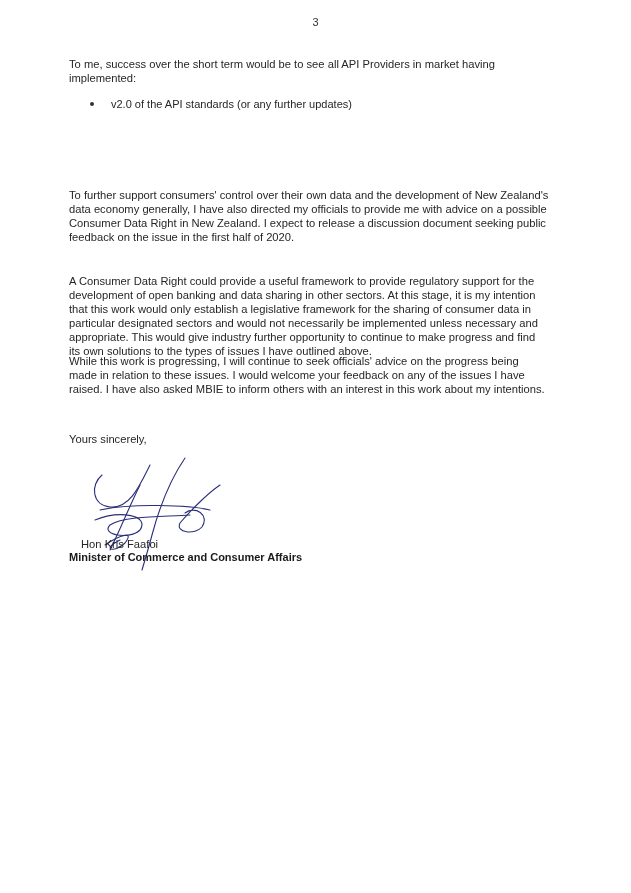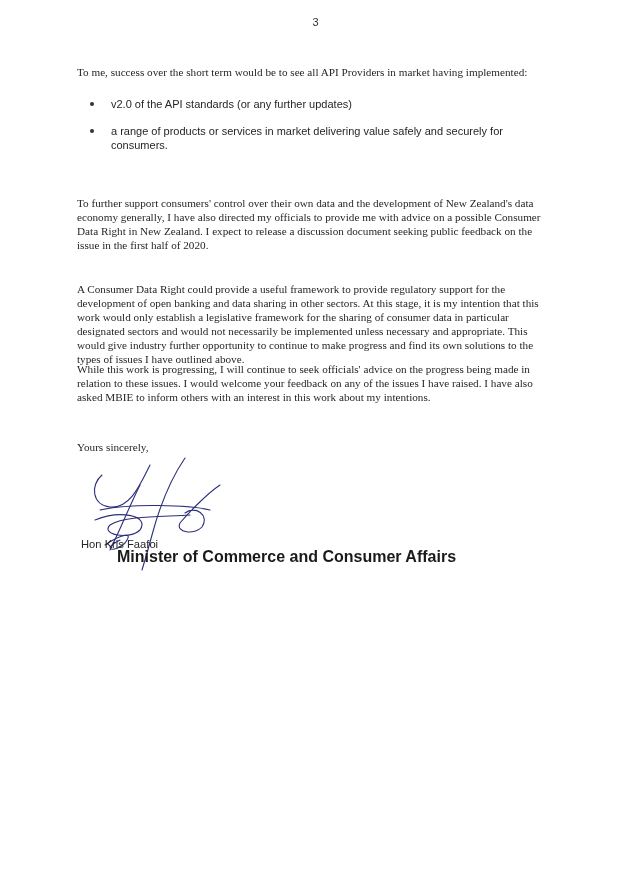--- a/index.html
+++ b/index.html
@@ -1,44 +1,43 @@
 <!DOCTYPE html>
 <html><head>
   <meta charset="utf-8">
   <style>
     html, body { margin: 0; padding: 0; background: #ffffff; }
     body { width: 631px; height: 893px; position: relative; overflow: hidden;
            font-family: "Liberation Sans", sans-serif; color: #262626; }
     .page-number { position: absolute; top: 16px; left: 0; width: 631px; text-align: center;
                    font-size: 11px; font-family: "Liberation Sans", sans-serif; color: #333; }
     .body-text { position: absolute; left: 69px; width: 480px; font-size: 11.2px; line-height: 14px; }
-    p { margin: 8px; font-family: Liberation Serif, serif; }
+    p { margin: 0; }
     .p1 { top: 57px; }
     .bullets { position: absolute; left: 69px; top: 97px; width: 480px; margin: 0; padding: 0; list-style: none;
                font-size: 11px; line-height: 14px; }
     .bullets li { position: relative; padding-left: 42px; margin-bottom: 13px; }
     .bullets li .dot { position: absolute; left: 21px; top: 5px; width: 4px; height: 4px; border-radius: 50%; background: #333; }
     .p2 { top: 188px; }
     .p3 { top: 274px; }
     .p4 { top: 354px; }
     .p5 { top: 432px; }
     .signature { position: absolute; left: 80px; top: 455px; width: 160px; height: 120px; }
     .sig-name { position: absolute; left: 69px; top: 537px; font-size: 11.2px; line-height: 14px; padding-left: 12px; }
-    .sig-title { position: absolute; left: 69px; top: 550px; font-size: 16px; line-height: 14px; font-weight: bold; color: #1a1a1a; margin-left: 48px; }
+    .sig-title { position: absolute; left: 69px; top: 550px; font-size: 11px; line-height: 14px; font-weight: bold; color: #1a1a1a; }
   </style>
 </head>
 <body>
 
 <div class="page-number">3</div>
 
 <p class="body-text p1">To me, success over the short term would be to see all API Providers in market having implemented:</p>
 
 <ul class="bullets">
   <li><span class="dot"></span><span>v2.0 of the API standards (or any further updates)</span></li>
-  <li><span class="dot"></span><span>a range of products or services in market delivering value safely and securely for consumers.</span></li>
 </ul>
 
 <p class="body-text p2">To further support consumers' control over their own data and the development of New Zealand's data economy generally, I have also directed my officials to provide me with advice on a possible Consumer Data Right in New Zealand. I expect to release a discussion document seeking public feedback on the issue in the first half of 2020.</p>
 <p class="body-text p3">A Consumer Data Right could provide a useful framework to provide regulatory support for the development of open banking and data sharing in other sectors. At this stage, it is my intention that this work would only establish a legislative framework for the sharing of consumer data in particular designated sectors and would not necessarily be implemented unless necessary and appropriate. This would give industry further opportunity to continue to make progress and find its own solutions to the types of issues I have outlined above.</p>
 <p class="body-text p4">While this work is progressing, I will continue to seek officials' advice on the progress being made in relation to these issues. I would welcome your feedback on any of the issues I have raised. I have also asked MBIE to inform others with an interest in this work about my intentions.</p>
 <p class="body-text p5">Yours sincerely,</p>
 
 <svg class="signature" viewBox="0 0 160 120" fill="none" stroke="#2b2f7a" stroke-width="1.1" stroke-linecap="round">
   <path d="M22 20 C10 30, 12 50, 30 52 C50 54, 60 30, 70 10"></path>
   <path d="M60 30 C50 50, 40 75, 30 95"></path>

